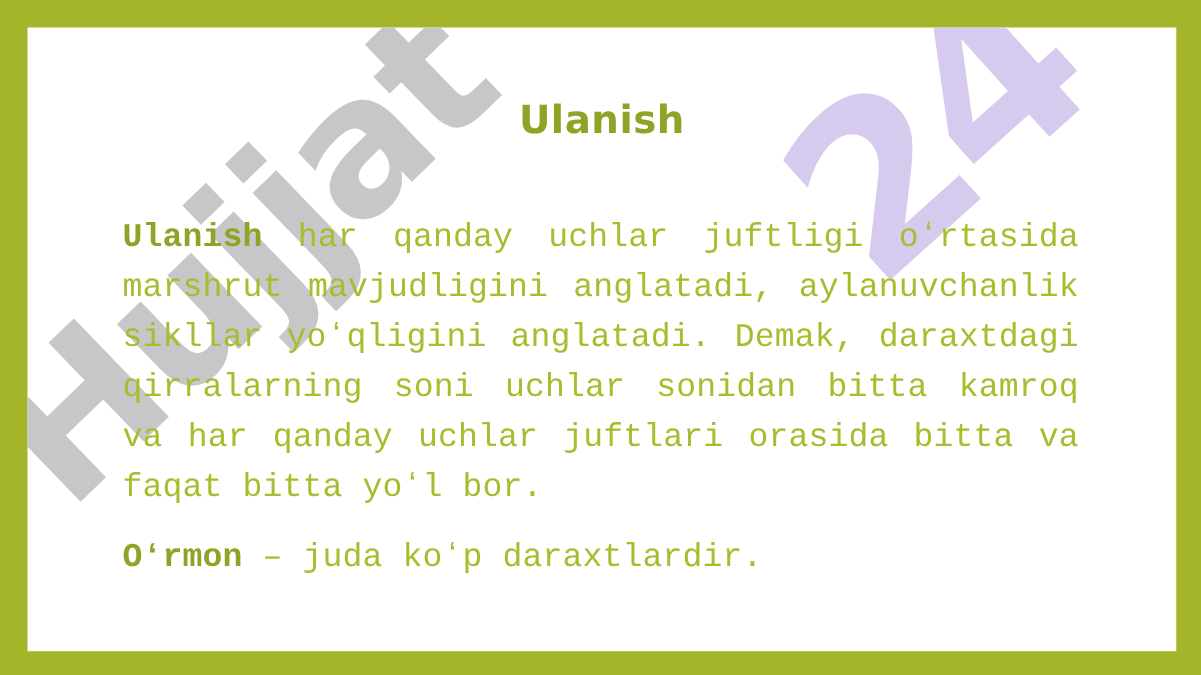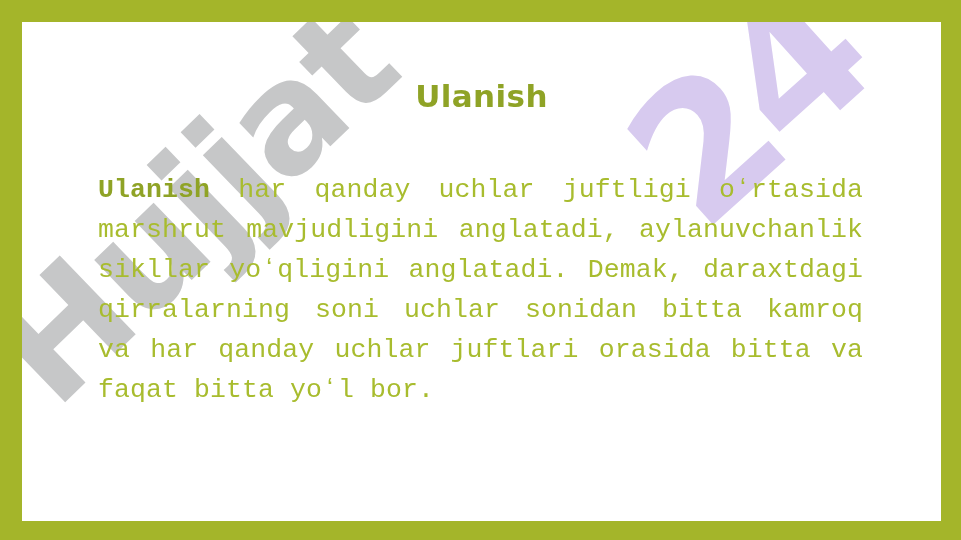--- a/index.html
+++ b/index.html
@@ -144,20 +144,21 @@
     </div>
 
     <div class="content">
 
       <div class="slide-title">Ulanish</div>
 
       <div class="body-block">
 
         <p class="para main"><span class="lead">Ulanish</span><span> har qanday uchlar juftligi oʻrtasida marshrut mavjudligini anglatadi, aylanuvchanlik sikllar yoʻqligini anglatadi. Demak, daraxtdagi qirralarning soni uchlar sonidan bitta kamroq va har qanday uchlar juftlari orasida bitta va faqat bitta yoʻl bor.</span></p>
 
+        <p class="para second"><span class="lead">Oʻrmon</span><span> – juda koʻp daraxtlardir.</span></p>
 
       </div>
 
     </div>
 
   </div>
 
 </div>
 
 </body></html>

